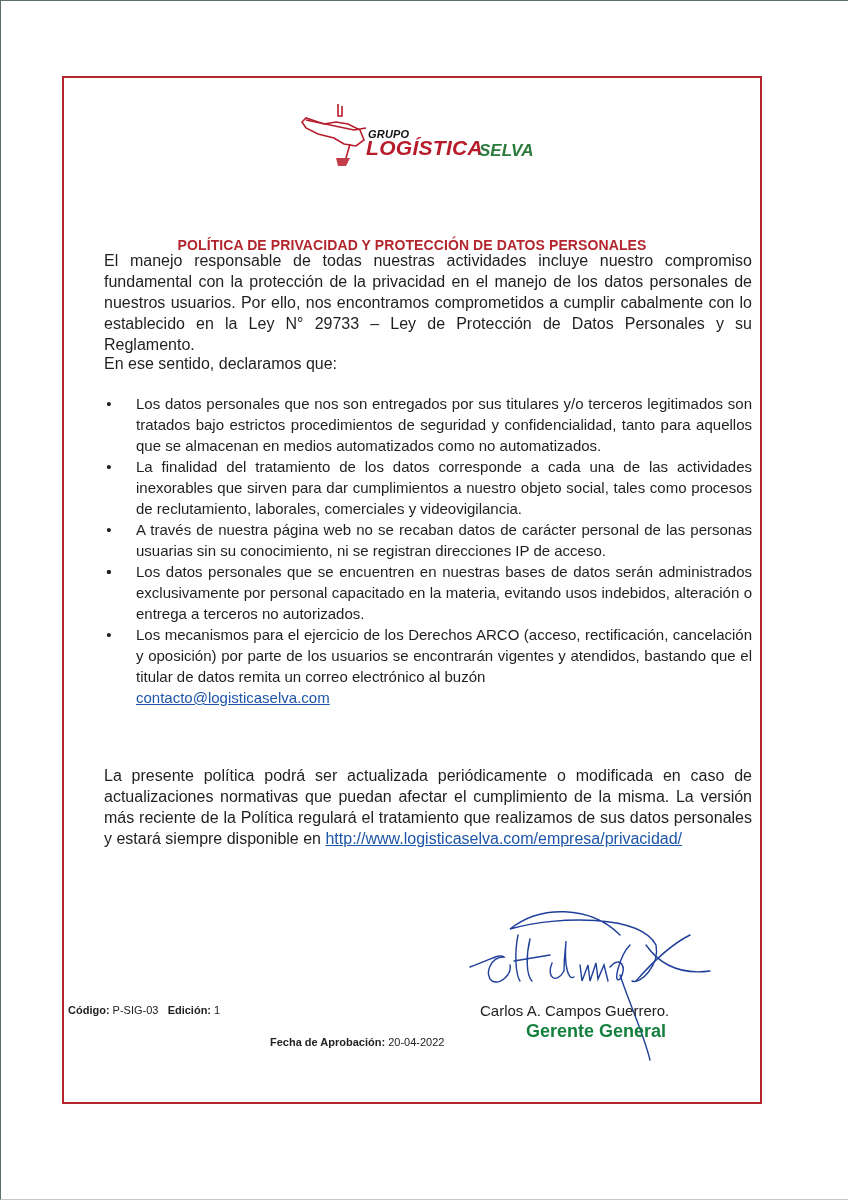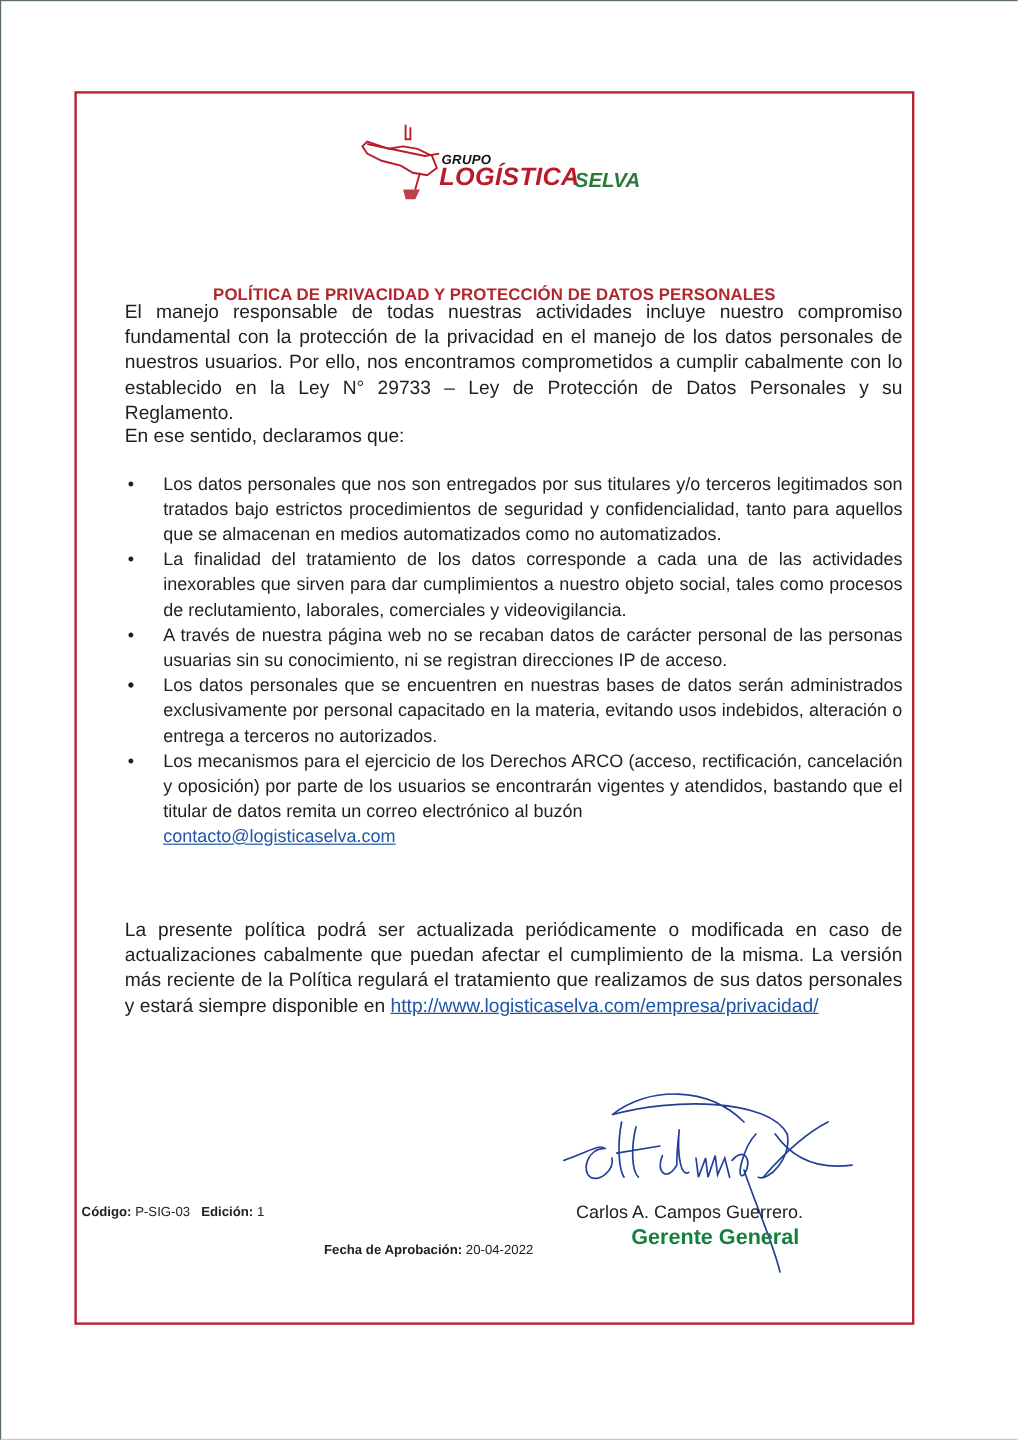--- a/index.html
+++ b/index.html
@@ -69,21 +69,21 @@
 <ul class="bullets">
   <li><span class="dot">•</span><span>Los datos personales que nos son entregados por sus titulares y/o terceros legitimados son tratados bajo estrictos procedimientos de seguridad y confidencialidad, tanto para aquellos que se almacenan en medios automatizados como no automatizados.</span></li>
   <li><span class="dot">•</span><span>La finalidad del tratamiento de los datos corresponde a cada una de las actividades inexorables que sirven para dar cumplimientos a nuestro objeto social, tales como procesos de reclutamiento, laborales, comerciales y videovigilancia.</span></li>
   <li><span class="dot">•</span><span>A través de nuestra página web no se recaban datos de carácter personal de las personas usuarias sin su conocimiento, ni se registran direcciones IP de acceso.</span></li>
   <li><span class="dot">•</span></li>
   <li><span class="dot">•</span><span>Los datos personales que se encuentren en nuestras bases de datos serán administrados exclusivamente por personal capacitado en la materia, evitando usos indebidos, alteración o entrega a terceros no autorizados.</span></li>
   <li><span class="dot">•</span><span>Los mecanismos para el ejercicio de los Derechos ARCO (acceso, rectificación, cancelación y oposición) por parte de los usuarios se encontrarán vigentes y atendidos, bastando que el titular de datos remita un correo electrónico al buzón</span><br><a class="link" href="#">contacto@logisticaselva.com</a></li>
 </ul>
 
 <p class="para closing" style="margin:0">
-  <span>La presente política podrá ser actualizada periódicamente o modificada en caso de actualizaciones cabalmente que puedan afectar el cumplimiento de la misma. La versión más reciente de la Política regulará el tratamiento que realizamos de sus datos personales y estará siempre disponible en</span>
+  <span>La presente política podrá ser actualizada periódicamente o modificada en caso de actualizaciones normativas que puedan afectar el cumplimiento de la misma. La versión más reciente de la Política regulará el tratamiento que realizamos de sus datos personales y estará siempre disponible en</span>
   <a class="link" href="#">http://www.logisticaselva.com/empresa/privacidad/</a>
 </p>
 
 <div class="footer f1">
   <b>Código:</b> <span>P-SIG-03</span>&nbsp;&nbsp;
   <b>Edición:</b> <span>1</span>
 </div>
 <div class="footer f2">
   <b>Fecha de Aprobación:</b> <span>20-04-2022</span>
 </div>

